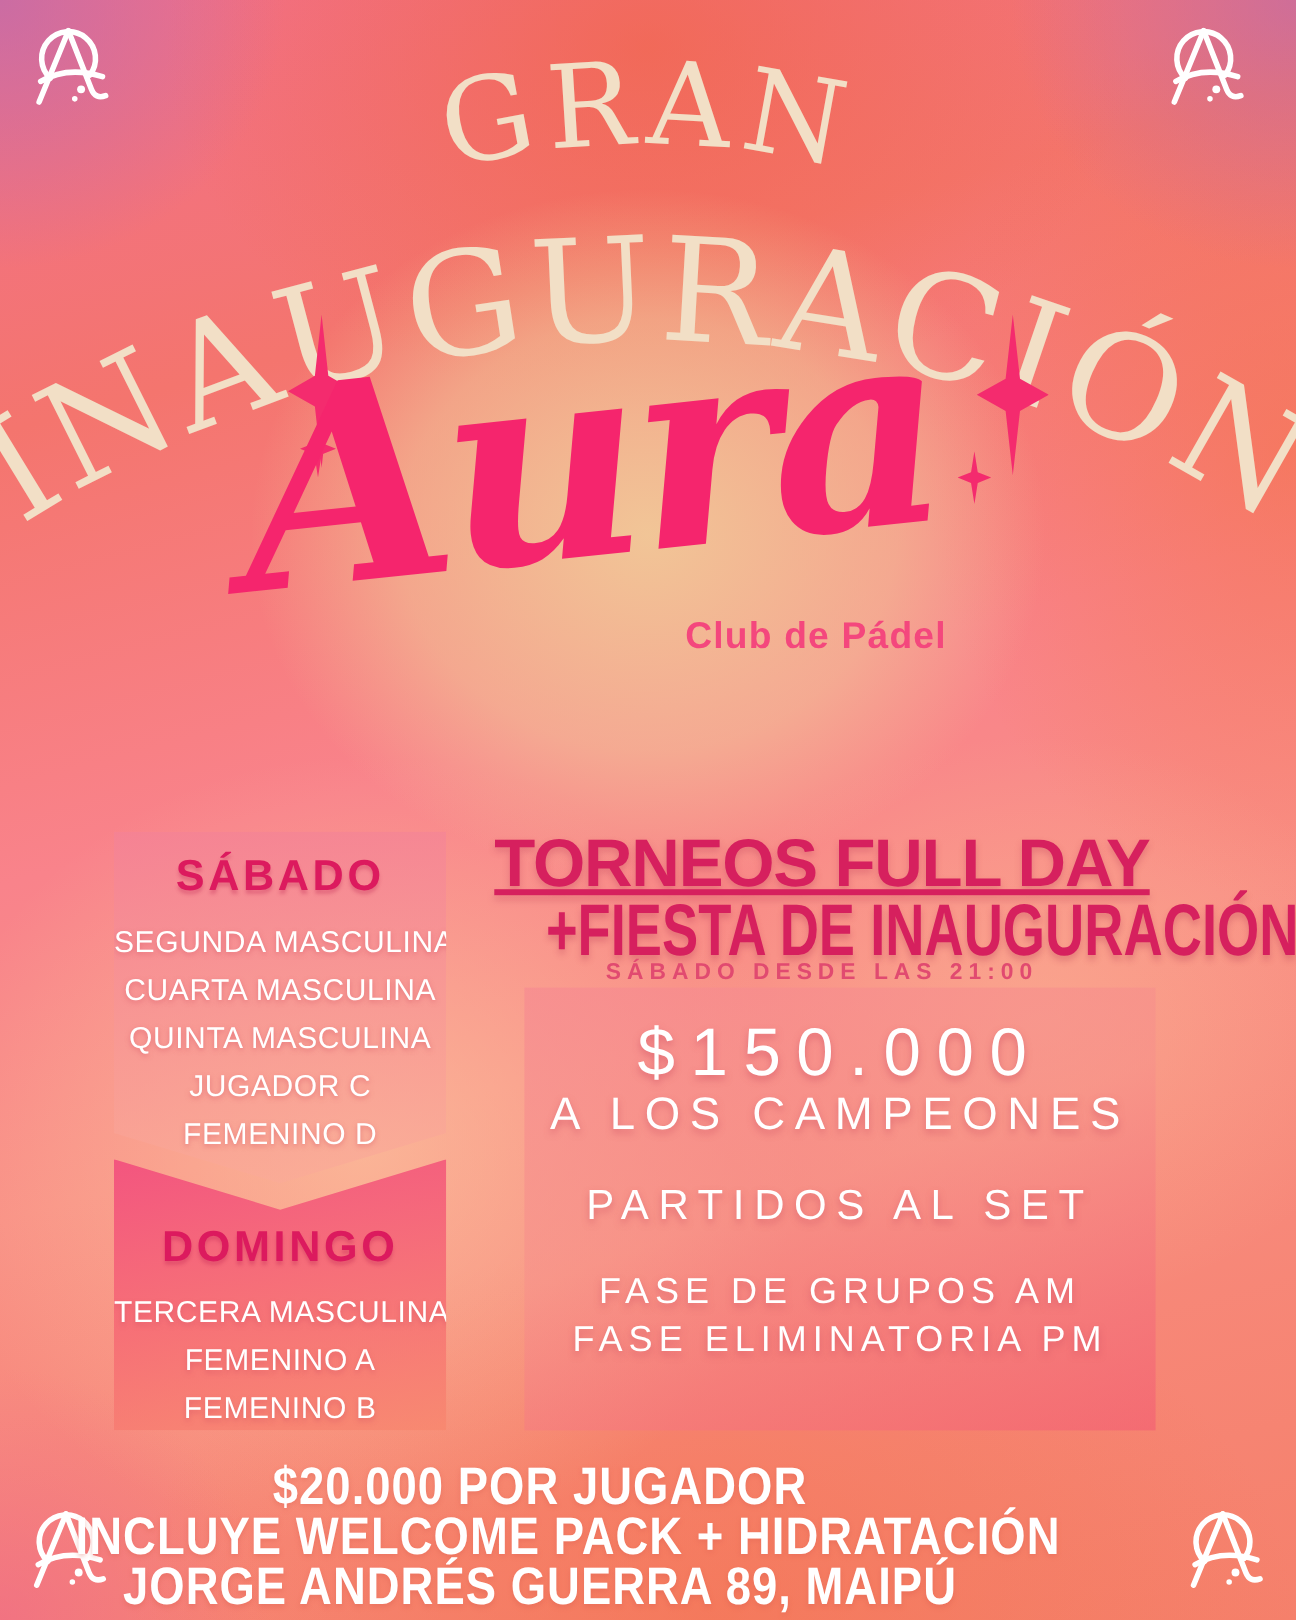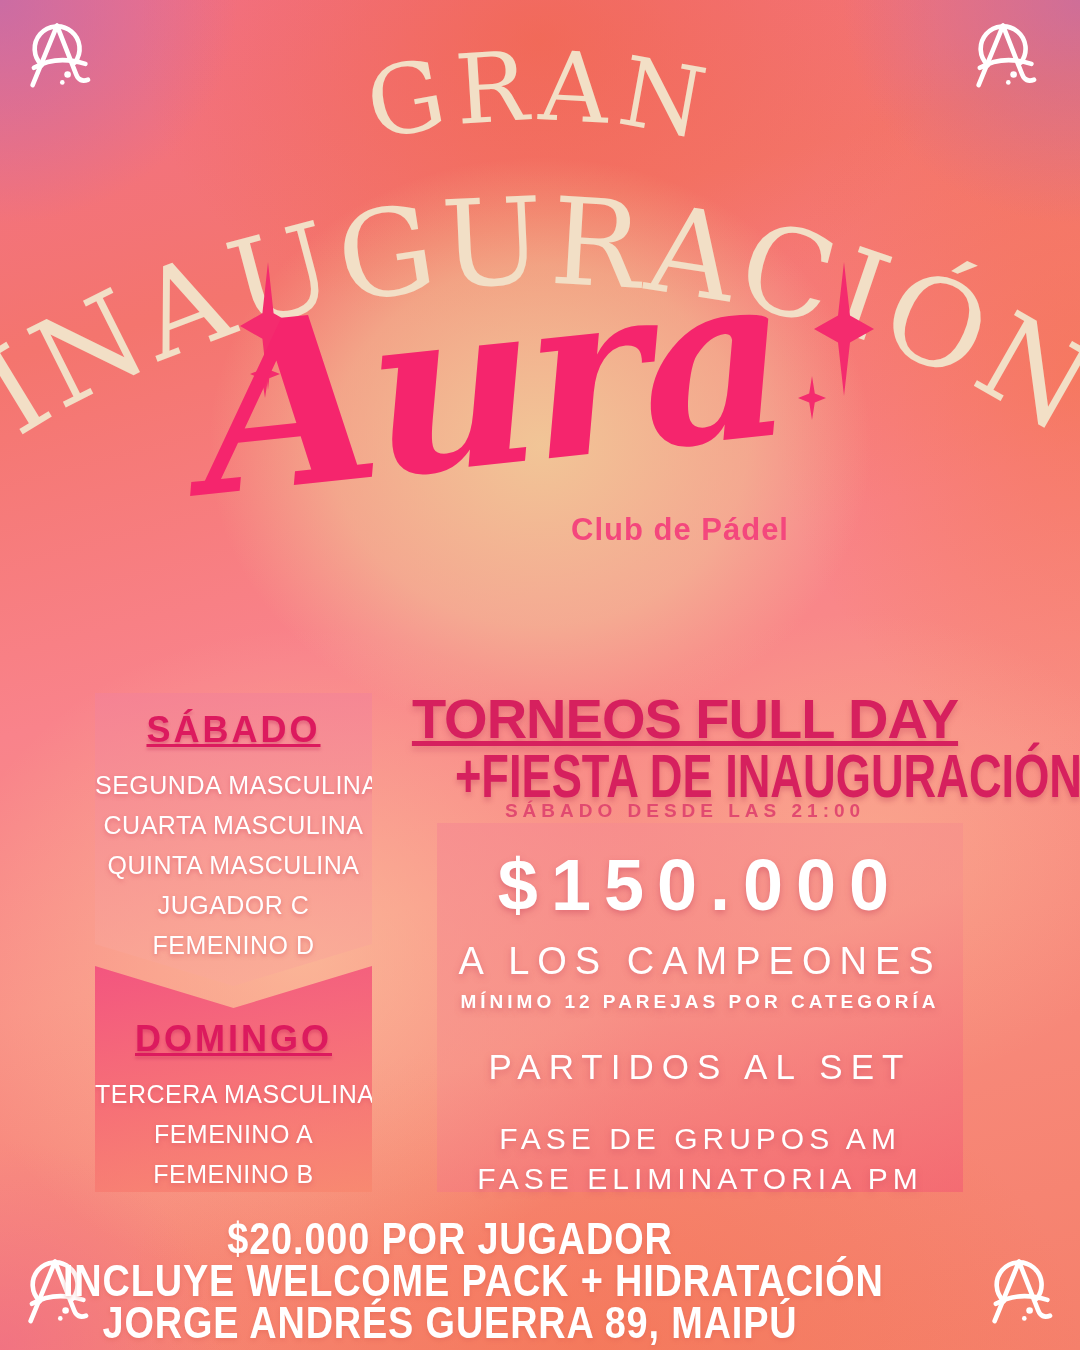--- a/index.html
+++ b/index.html
@@ -54,21 +54,20 @@
   }
   .panel-sun{
     position:absolute;left:95px;top:966px;width:277px;height:226px;
     background:linear-gradient(170deg, rgba(242,75,125,0.88) 0%, rgba(246,105,115,0.82) 55%, rgba(248,135,110,0.76) 100%);
     clip-path:polygon(0 0,50% 18.6%,100% 0,100% 100%,0 100%);
     text-align:center;
   }
   .day-title{
     font-size:36px;font-weight:800;color:#dc1a5e;letter-spacing:3px;
     text-shadow:0 3px 3px rgba(190,30,80,0.3);
-    text-decoration:underline;
   }
   .panel-sat .day-title{padding-top:16px;}
   .panel-sun .day-title{padding-top:52px;}
   .day-list{margin-top:14px;}
   .day-item{
     font-size:25px;line-height:40px;color:#fff;letter-spacing:0.5px;
     text-shadow:0 2px 4px rgba(215,85,100,0.55);white-space:nowrap;
   }
   
   .torneos{
@@ -87,22 +86,22 @@
     position:absolute;left:390px;top:800px;width:590px;text-align:center;
     font-size:19px;font-weight:bold;color:#e14a70;letter-spacing:5px;white-space:nowrap;
   }
   
   .panel-info{
     position:absolute;left:437px;top:823px;width:526px;height:369px;
     background:linear-gradient(160deg, rgba(246,138,145,0.68) 0%, rgba(247,145,138,0.62) 45%, rgba(243,98,115,0.72) 100%);
     display:flex;flex-direction:column;align-items:center;text-align:center;color:#fff;
   }
   .panel-info > div{text-shadow:0 3px 6px rgba(205,75,95,0.5);white-space:nowrap;}
-  .prize{margin-top:26px;font-size:72px;letter-spacing:13px;font-weight:bold;line-height:1;}
-  .prize-to{margin-top:20px;font-size:38px;letter-spacing:8px;line-height:1.1;}
+  .prize{margin-top:26px;font-size:56px;letter-spacing:13px;font-weight:normal;line-height:1;}
+  .prize-to{margin-top:4px;font-size:38px;letter-spacing:8px;line-height:1.1;}
   .prize-cond{margin-top:8px;font-size:19px;letter-spacing:4px;font-weight:bold;}
   .format{margin-top:34px;font-size:35px;letter-spacing:8px;}
   .phases{margin-top:32px;font-size:30px;letter-spacing:5px;line-height:40px;}
   
   .footer{
     position:absolute;left:0;top:1218px;width:900px;text-align:center;color:#fff;
   }
   .footer .line{
     font-size:44px;font-weight:bold;line-height:42px;letter-spacing:1px;white-space:nowrap;
     transform:scale(0.86,1);transform-origin:center;
@@ -182,21 +181,20 @@
     </div>
   </div>
 
   <div class="torneos">TORNEOS FULL DAY</div>
   <div class="fiesta">+FIESTA DE INAUGURACIÓN</div>
   <div class="party-time">SÁBADO DESDE LAS 21:00</div>
 
   <div class="panel-info">
     <div class="prize">$150.000</div>
     <div class="prize-to">A LOS CAMPEONES</div>
-    <div class="prize-cond">MÍNIMO 12 PAREJAS POR CATEGORÍA</div>
     <div class="format">PARTIDOS AL SET</div>
     <div class="phases">
       <div>FASE DE GRUPOS AM</div>
       <div>FASE ELIMINATORIA PM</div>
     </div>
   </div>
 
   <div class="footer">
     <div class="line">$20.000 POR JUGADOR</div>
     <div class="line">INCLUYE WELCOME PACK + HIDRATACIÓN</div>

